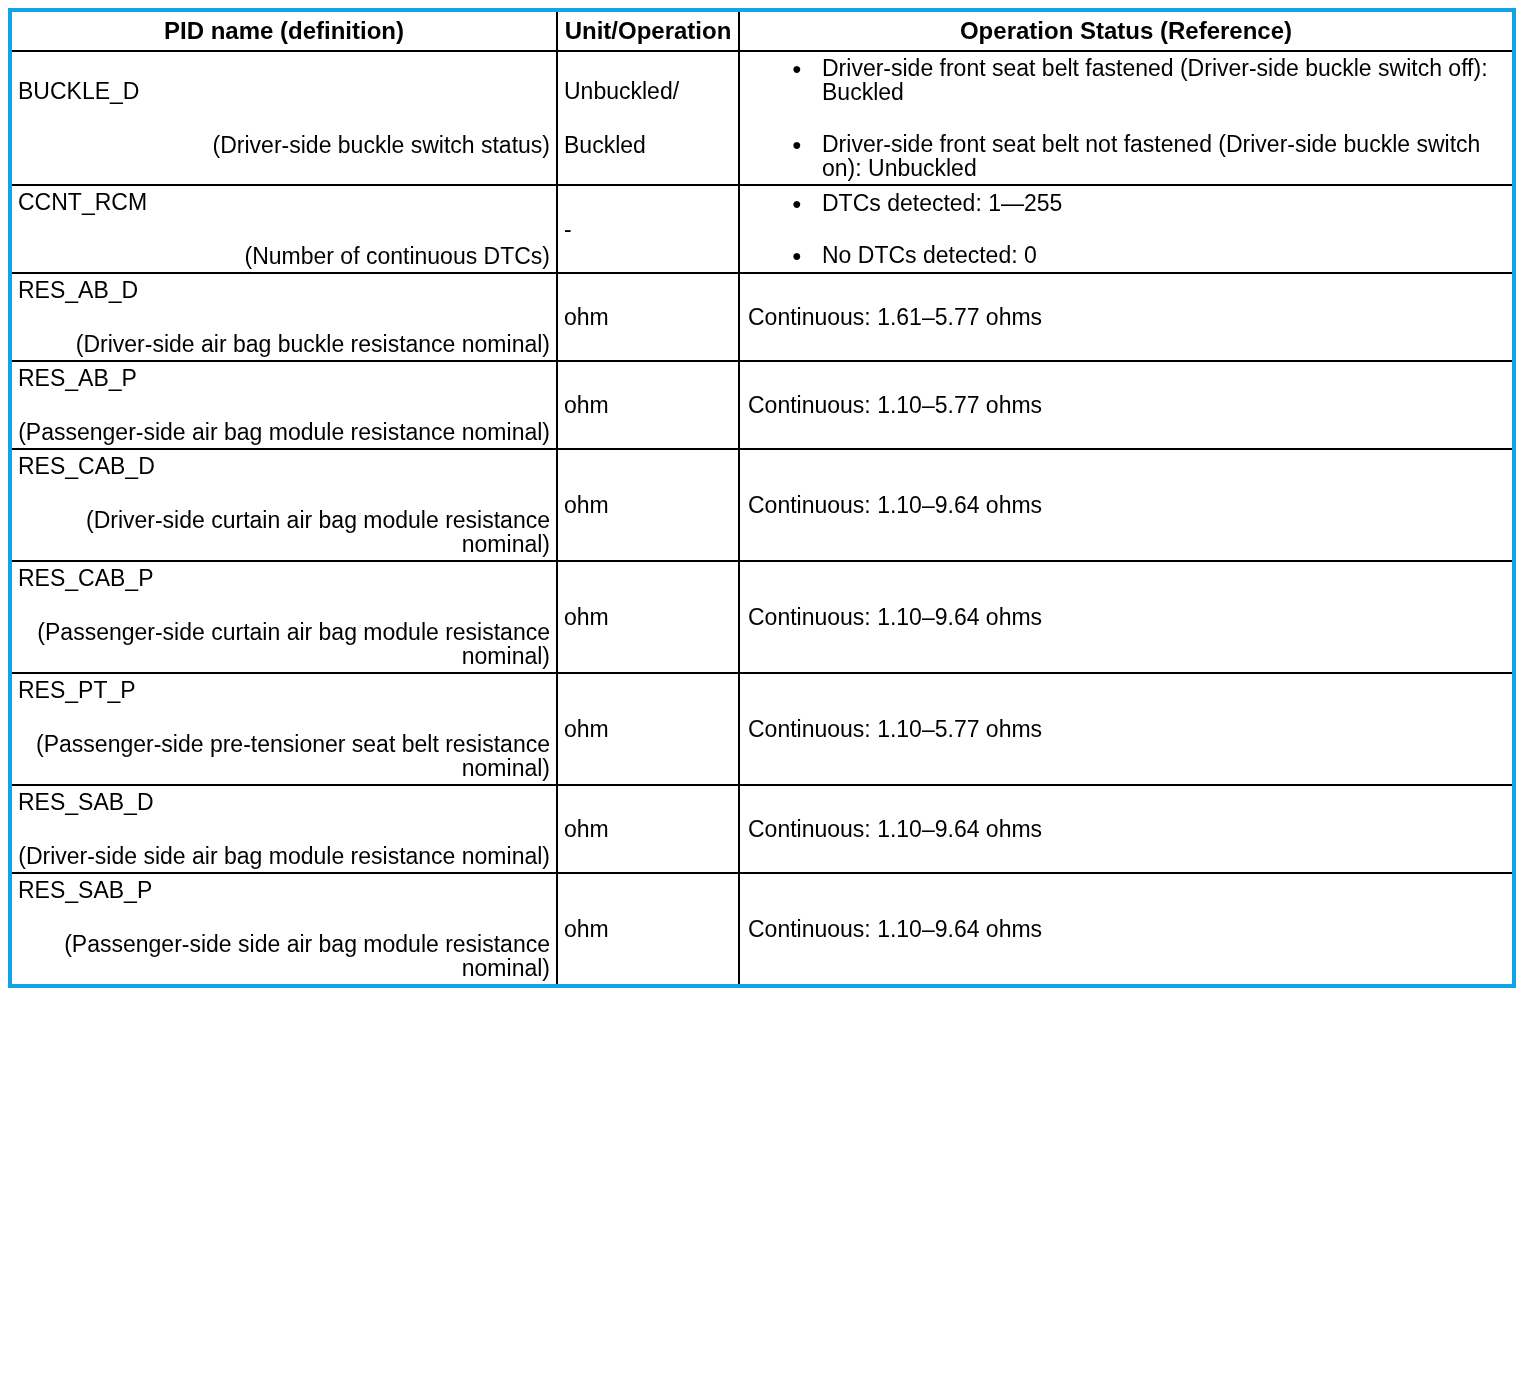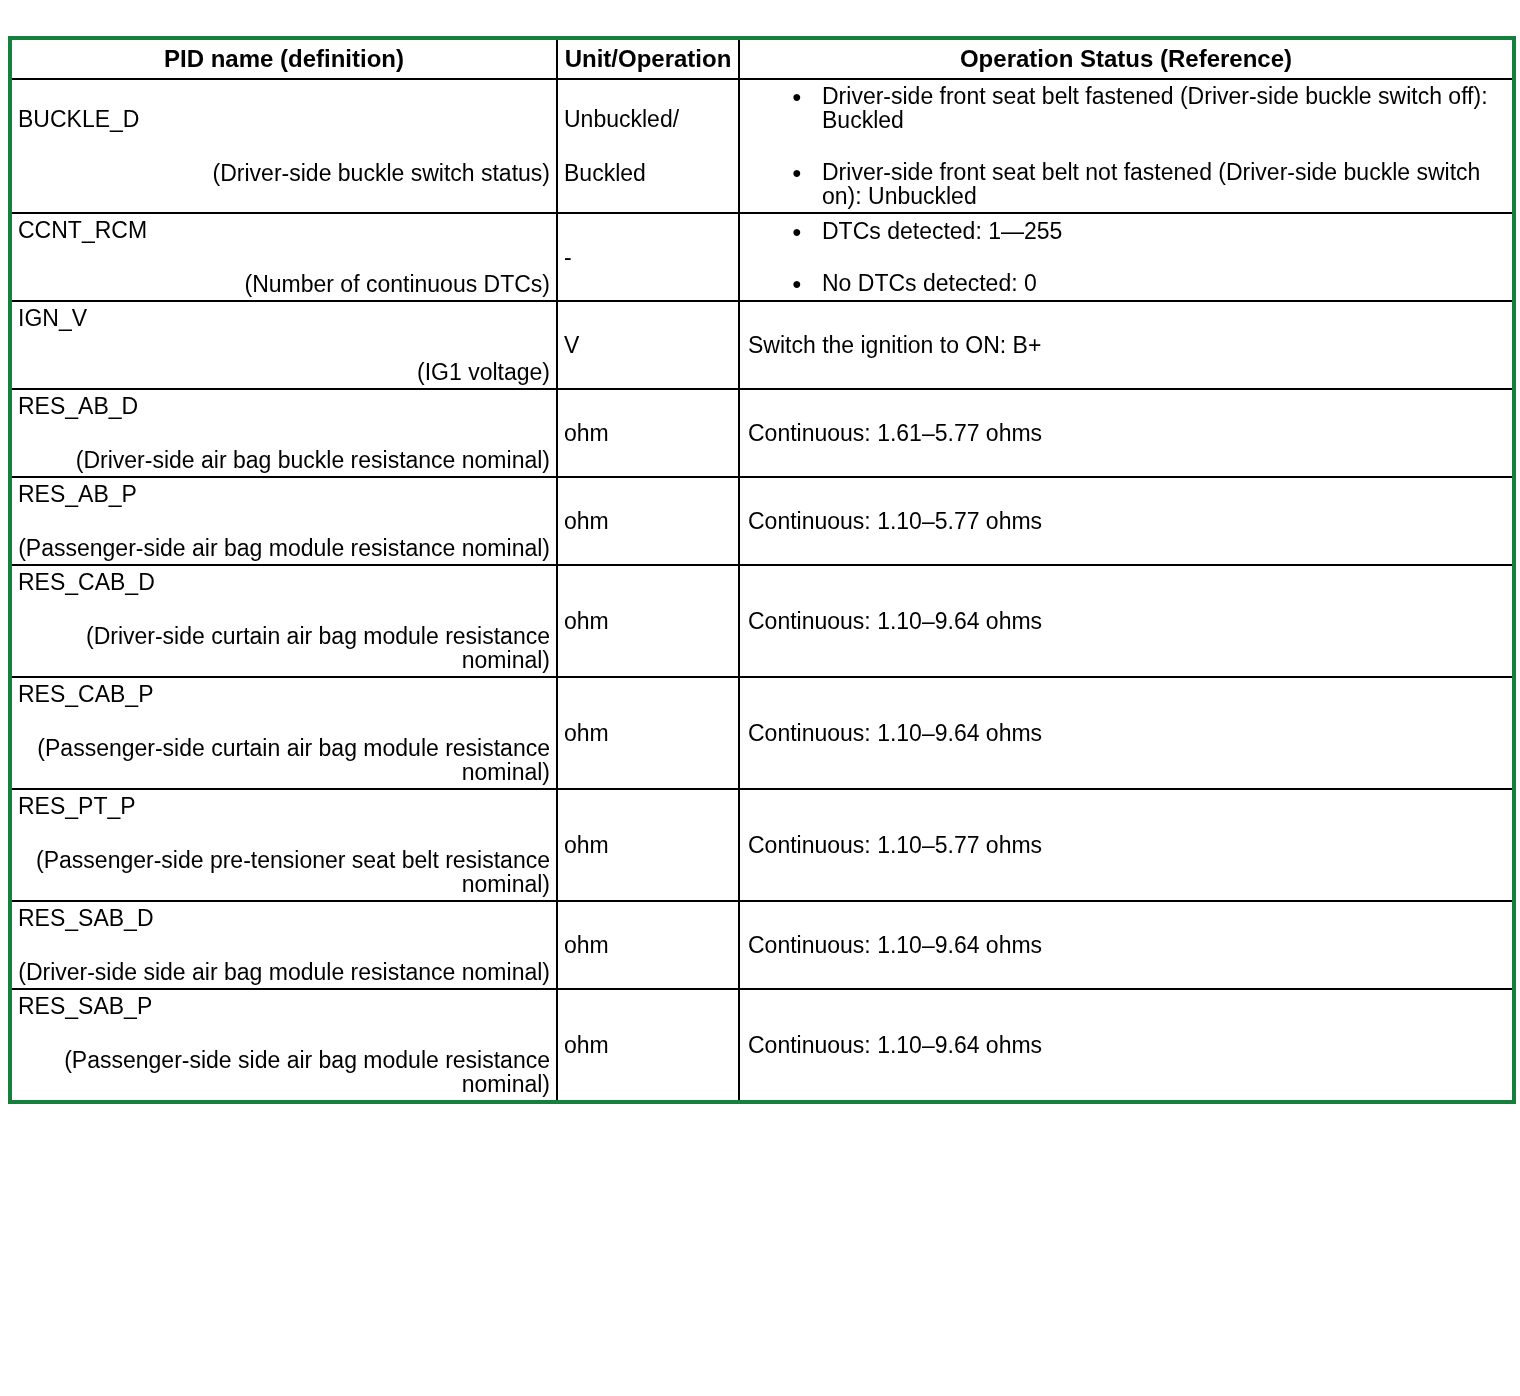--- a/index.html
+++ b/index.html
@@ -11,22 +11,21 @@
   }
   .page {
     width: 1520px;
     box-sizing: border-box;
     padding: 8px;
   }
   table.pid-table {
     border-collapse: collapse;
     table-layout: fixed;
     width: 1504px;
-    border: 4px solid #15803d;
-    margin-top: 28px;
+    border: 4px solid #0ea5e9;
   }
   col.c-pid  { width: 547px; }
   col.c-unit { width: 182px; }
   col.c-stat { width: 775px; }
   th, td {
     border: 2px solid #000;
     box-sizing: border-box;
     overflow: hidden;
   }
   th {
@@ -113,32 +112,20 @@
         <div class="unit-line">-</div>
       </td>
       <td class="status">
         <ul class="bullets">
           <li>DTCs detected: 1—255</li>
           <li>No DTCs detected: 0</li>
         </ul>
       </td>
     </tr>
 
-    <tr>
-      <td class="pid">
-        <div class="pid-name">IGN_V</div>
-        <div class="pid-def">(IG1 voltage)</div>
-      </td>
-      <td class="unit">
-        <div class="unit-line">V</div>
-      </td>
-      <td class="status">
-        <div class="status-text">Switch the ignition to ON: B+</div>
-      </td>
-    </tr>
 
     <tr>
       <td class="pid">
         <div class="pid-name">RES_AB_D</div>
         <div class="pid-def">(Driver-side air bag buckle resistance nominal)</div>
       </td>
       <td class="unit">
         <div class="unit-line">ohm</div>
       </td>
       <td class="status">

